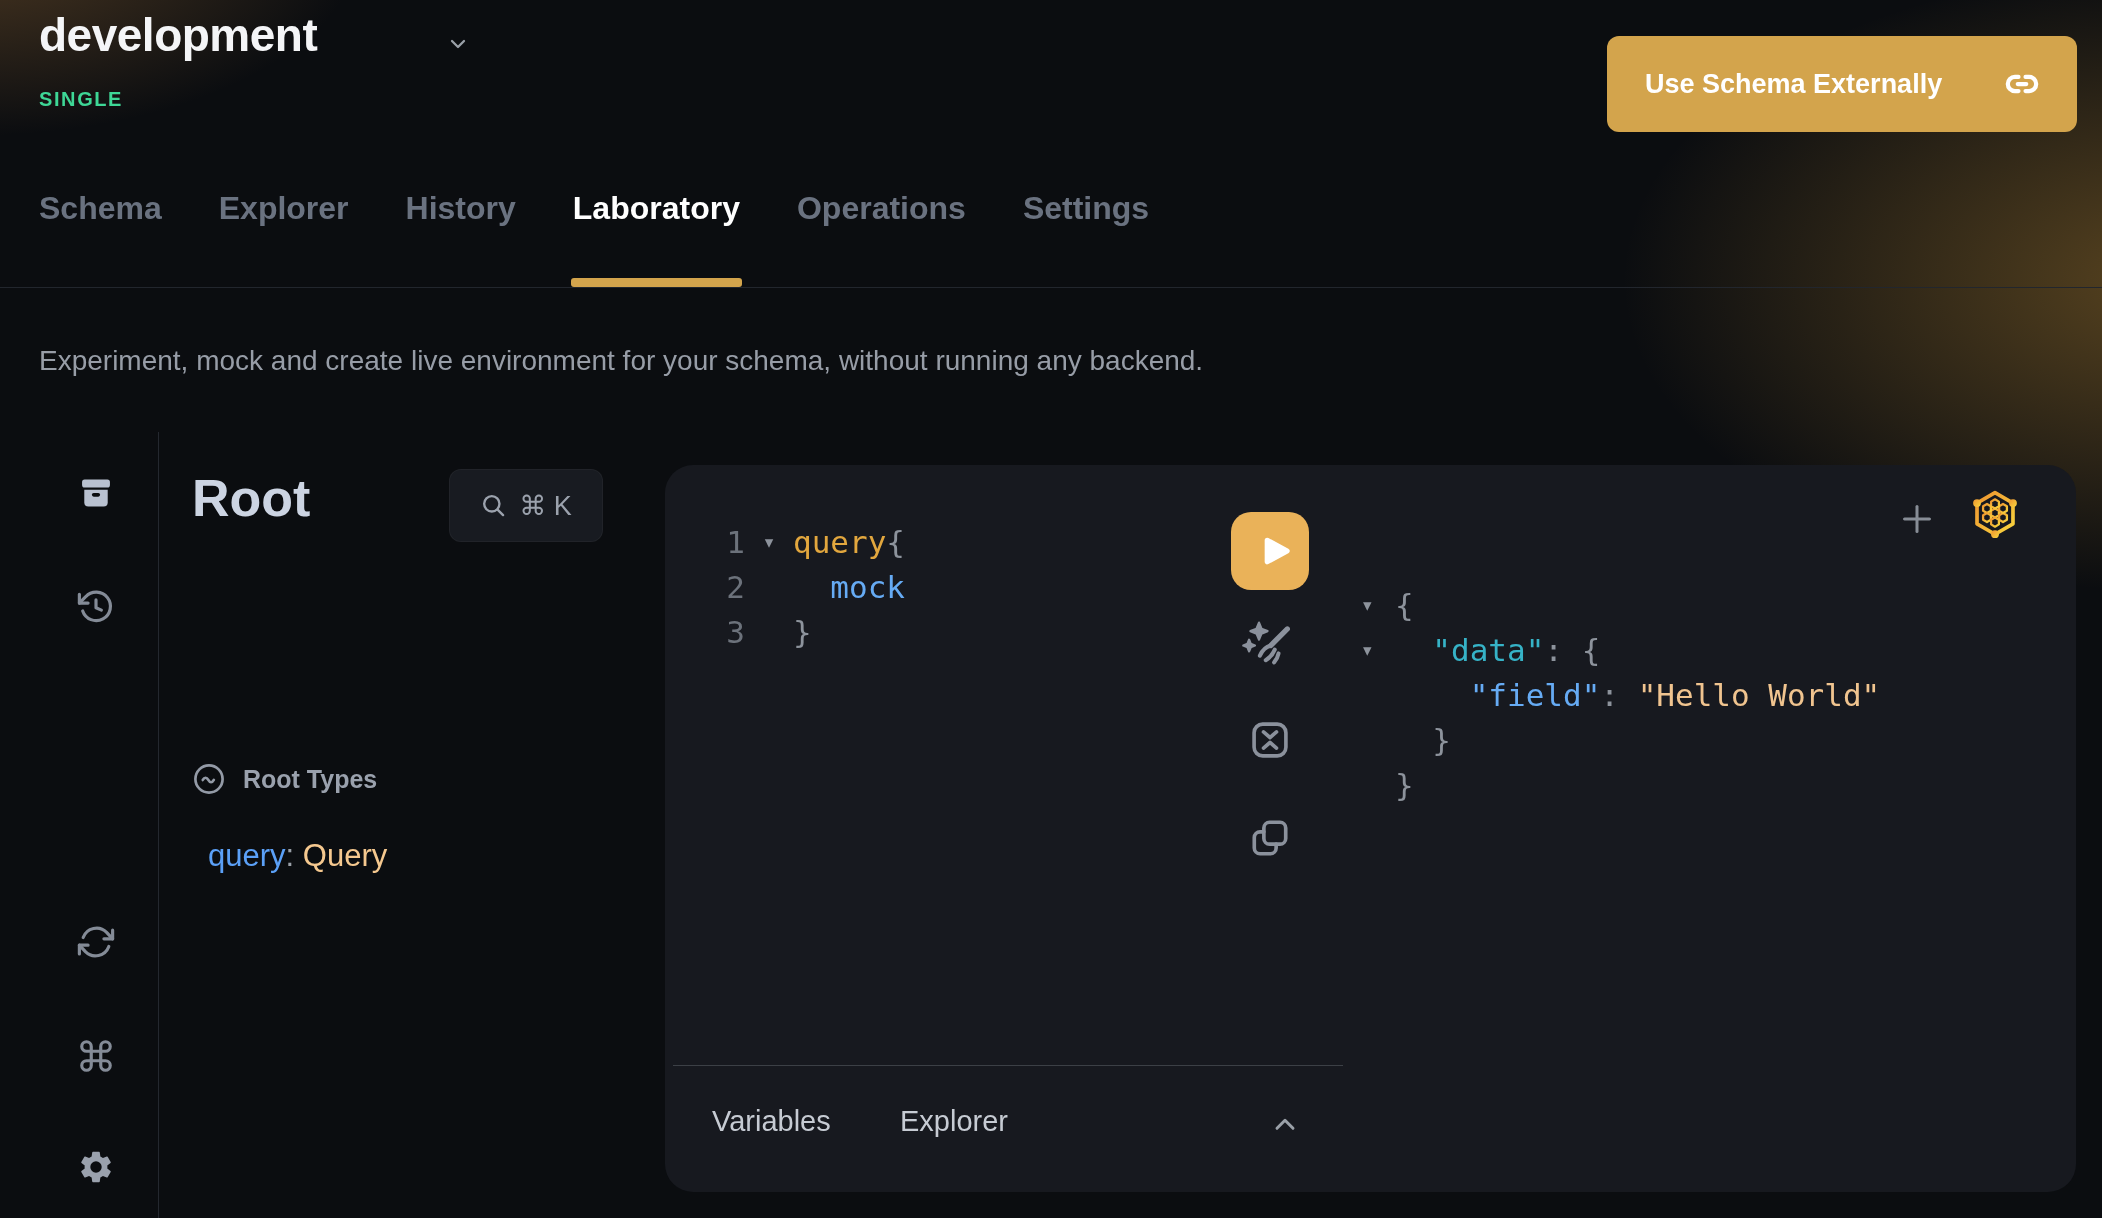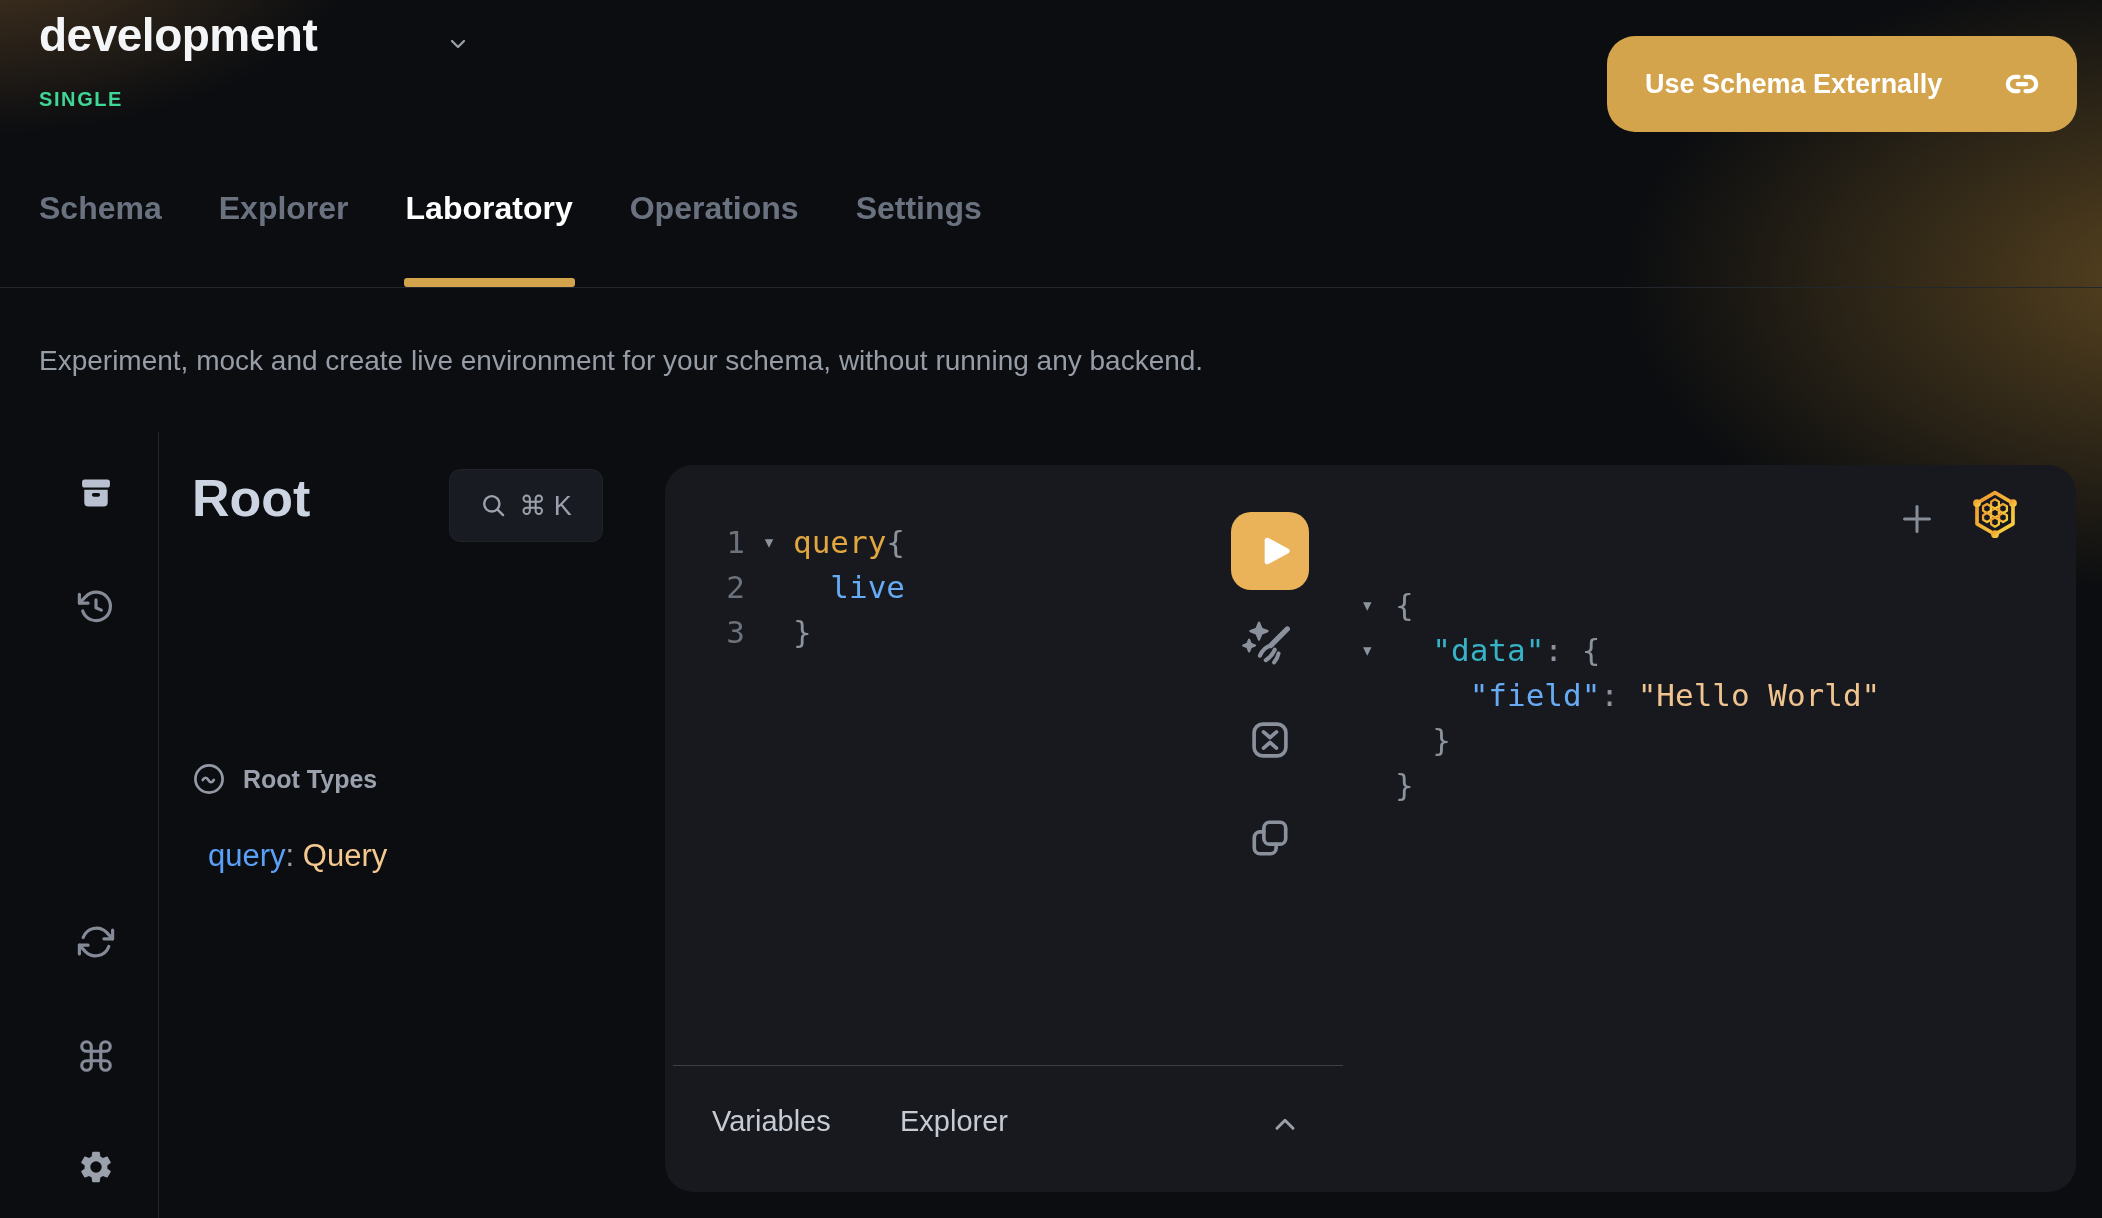--- a/index.html
+++ b/index.html
@@ -9,21 +9,21 @@
     background:
       radial-gradient(560px 280px at -30px -60px, rgba(136,96,50,.52), rgba(136,96,50,0) 70%),
       radial-gradient(820px 460px at 2180px 280px, rgba(205,150,55,.40), rgba(205,150,55,0) 68%),
       #0b0d10;
     color:#e5e7eb;
   }
   
   .project-title{position:absolute;left:39px;top:8px;font-size:46px;font-weight:700;color:#f4f5f7;letter-spacing:-.5px;}
   .title-chevron{position:absolute;left:446px;top:32px;width:24px;height:24px;color:#9aa0a8;cursor:pointer;}
   .badge-single{position:absolute;left:39px;top:88px;font-size:20px;font-weight:700;letter-spacing:1.6px;color:#3ed796;}
-  .cta-button{position:absolute;left:1607px;top:36px;width:470px;height:96px;background:#d3a44c;border-radius:28px;
+  .cta-button{position:absolute;left:1607px;top:36px;width:470px;height:96px;background:#d3a44c;border-radius:12px;
     display:flex;align-items:center;justify-content:space-between;padding:0 38px;box-sizing:border-box;cursor:pointer;}
   .cta-label{font-size:27px;font-weight:700;color:#ffffff;}
   .cta-button svg{width:34px;height:34px;color:#ffffff;}
   
   .tabbar{position:absolute;left:39px;top:190px;height:97px;display:flex;gap:57px;}
   .tab{font-size:32px;font-weight:700;color:#6a7280;height:100%;position:relative;cursor:pointer;white-space:nowrap;}
   .tab.active{color:#ffffff;}
   .tab.active::after{content:"";position:absolute;left:-2px;right:-2px;bottom:0;height:9px;border-radius:3px;background:#d3a44c;}
   .tab-divider{position:absolute;left:0;top:287px;width:2102px;height:1px;background:#22262d;}
   .subtitle{position:absolute;left:39px;top:345px;font-size:28px;color:#979da7;}
@@ -97,20 +97,21 @@
     <svg viewBox="0 0 24 24" fill="none" stroke="currentColor" stroke-width="3" stroke-linecap="round" stroke-linejoin="round">
         <path d="M9.5 7H7a5 5 0 0 0 0 10h2.5"></path>
         <path d="M14.5 7H17a5 5 0 0 1 0 10h-2.5"></path>
         <line x1="9" y1="12" x2="15" y2="12"></line>
       </svg>
   </div>
 
   <div class="tabbar">
     <div class="tab">Schema</div>
     <div class="tab">Explorer</div>
+    <div class="tab">History</div>
     <div class="tab active">Laboratory</div>
     <div class="tab">Operations</div>
     <div class="tab">Settings</div>
   </div>
   <div class="tab-divider"></div>
 
   <div class="subtitle">Experiment, mock and create live environment for your schema, without running any backend.</div>
 
   <div class="rail-btn active" style="top:469px">
     <svg viewBox="0 0 24 24" fill="currentColor">
@@ -169,21 +170,21 @@
     <div id="editor-code" class="code editor-code">
         <div class="code-line">
           <span class="line-num">1</span>
           <span class="fold">▾</span>
           <span class="tok tok-keyword">query</span>
           <span class="tok tok-punct">{</span>
         </div>
         <div class="code-line">
           <span class="line-num">2</span>
           <span class="fold"></span>
-          <span class="tok tok-field">  live</span>
+          <span class="tok tok-field">  mock</span>
         </div>
         <div class="code-line">
           <span class="line-num">3</span>
           <span class="fold"></span>
           <span class="tok tok-punct">}</span>
         </div>
       </div>
 
     <div class="play-btn">
       <svg viewBox="0 0 24 24" fill="#ffffff" stroke="#ffffff" stroke-width="3" stroke-linejoin="round">

